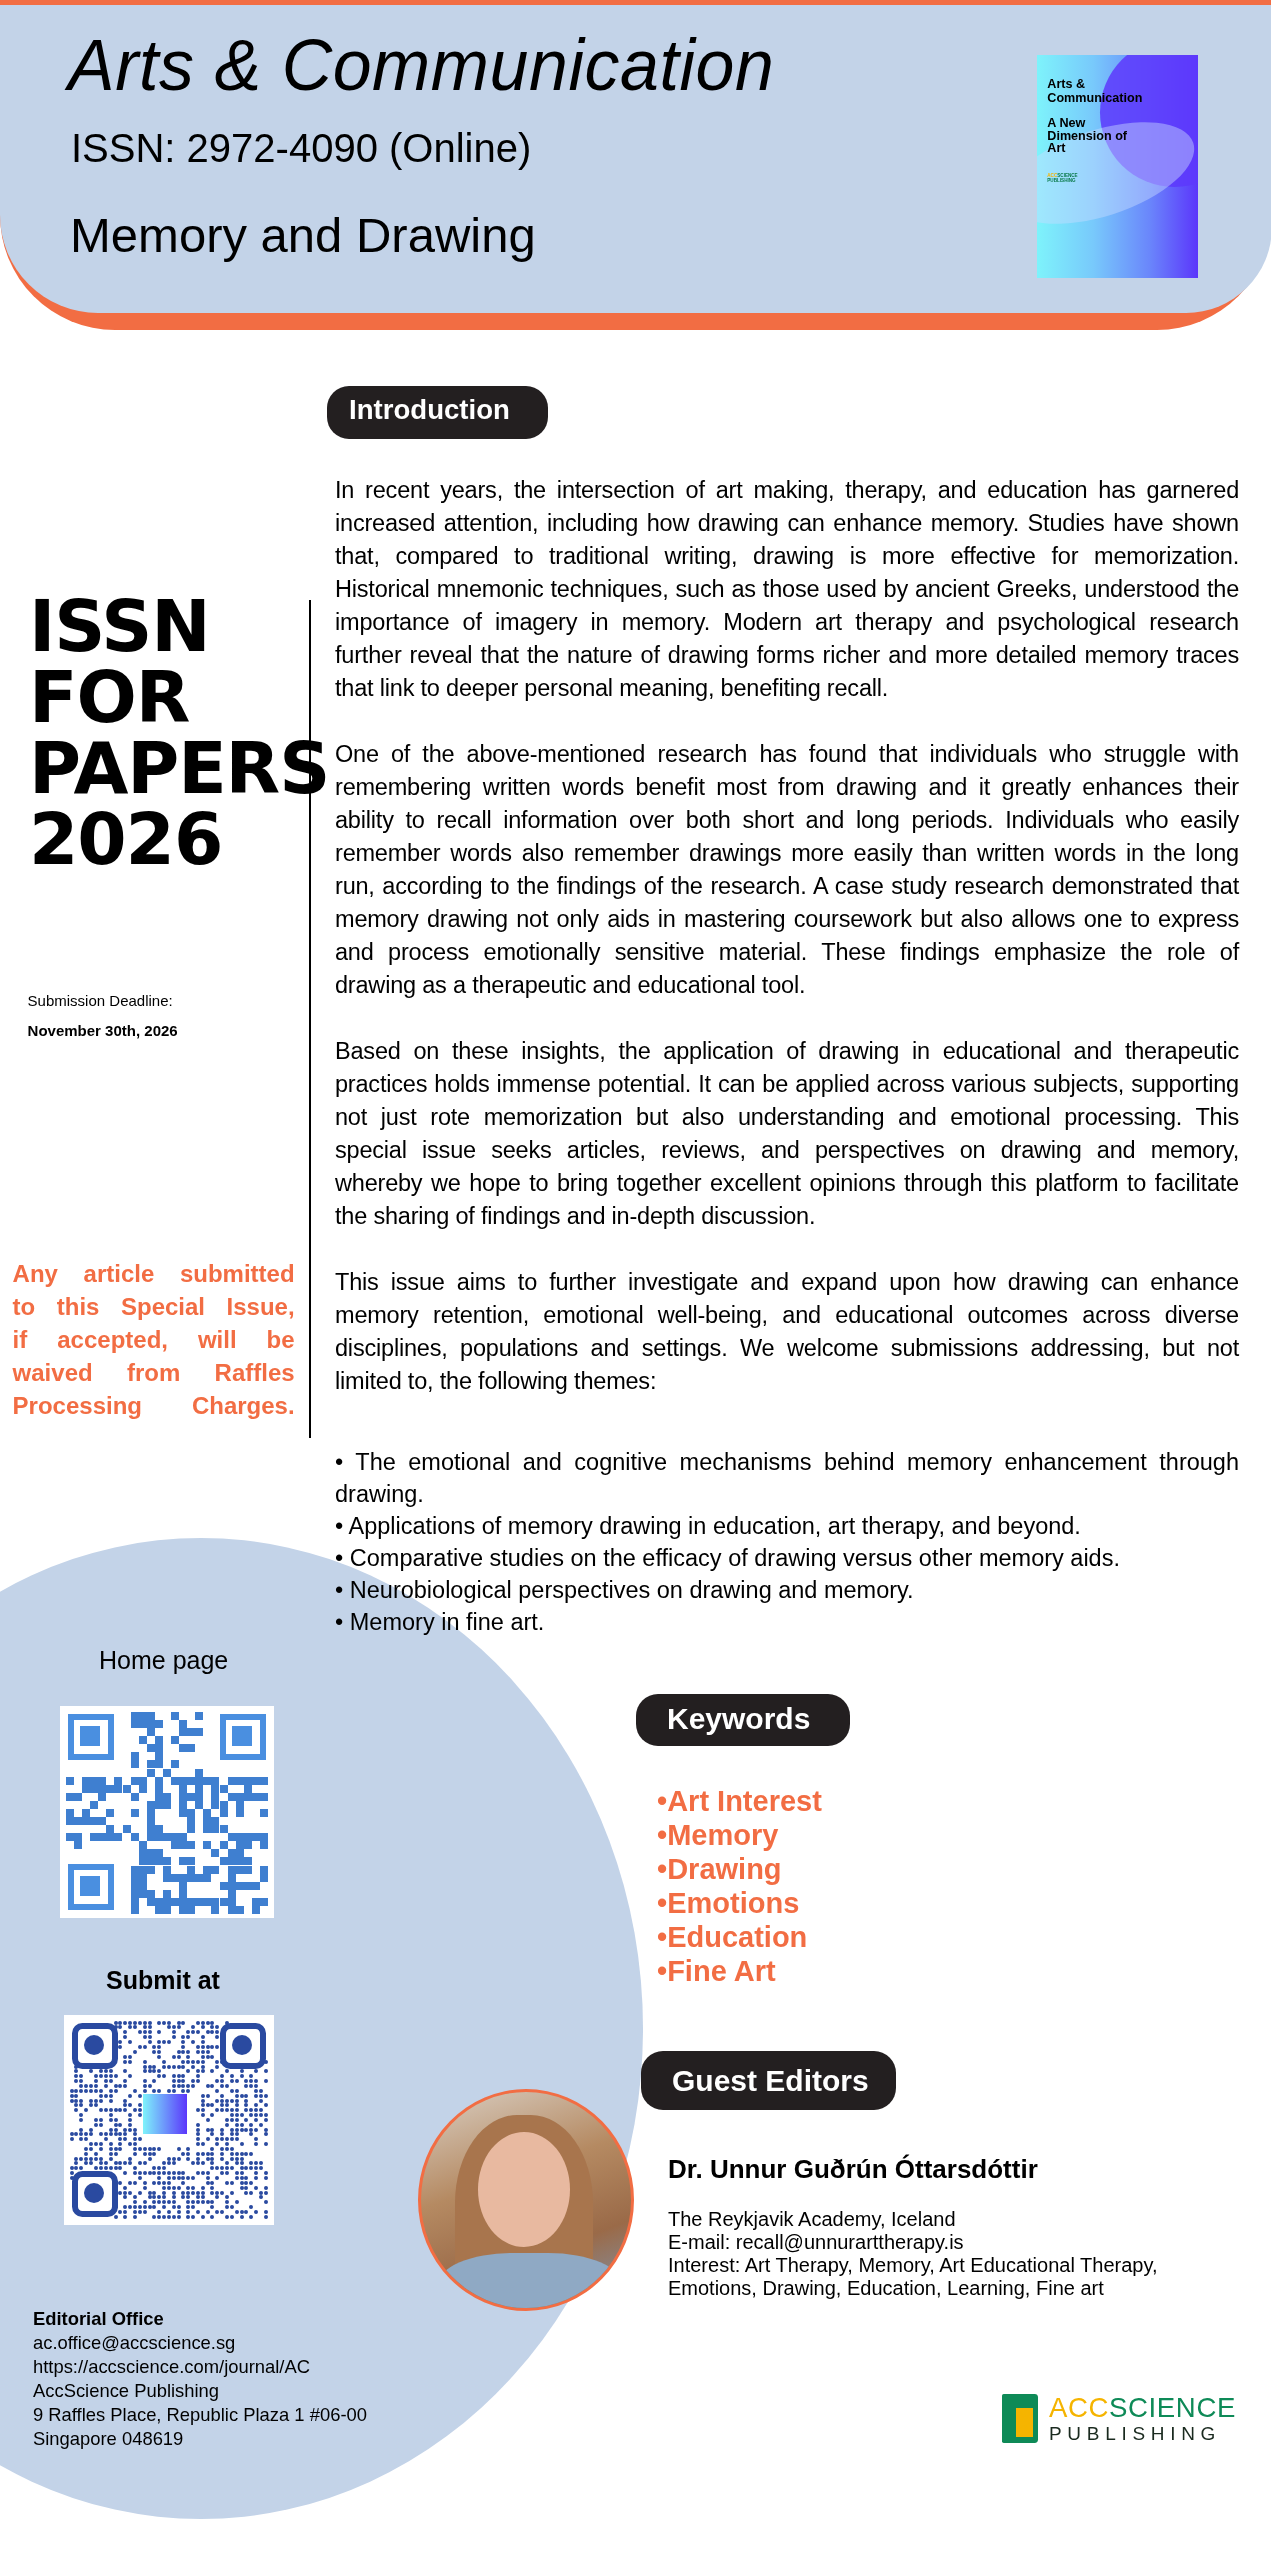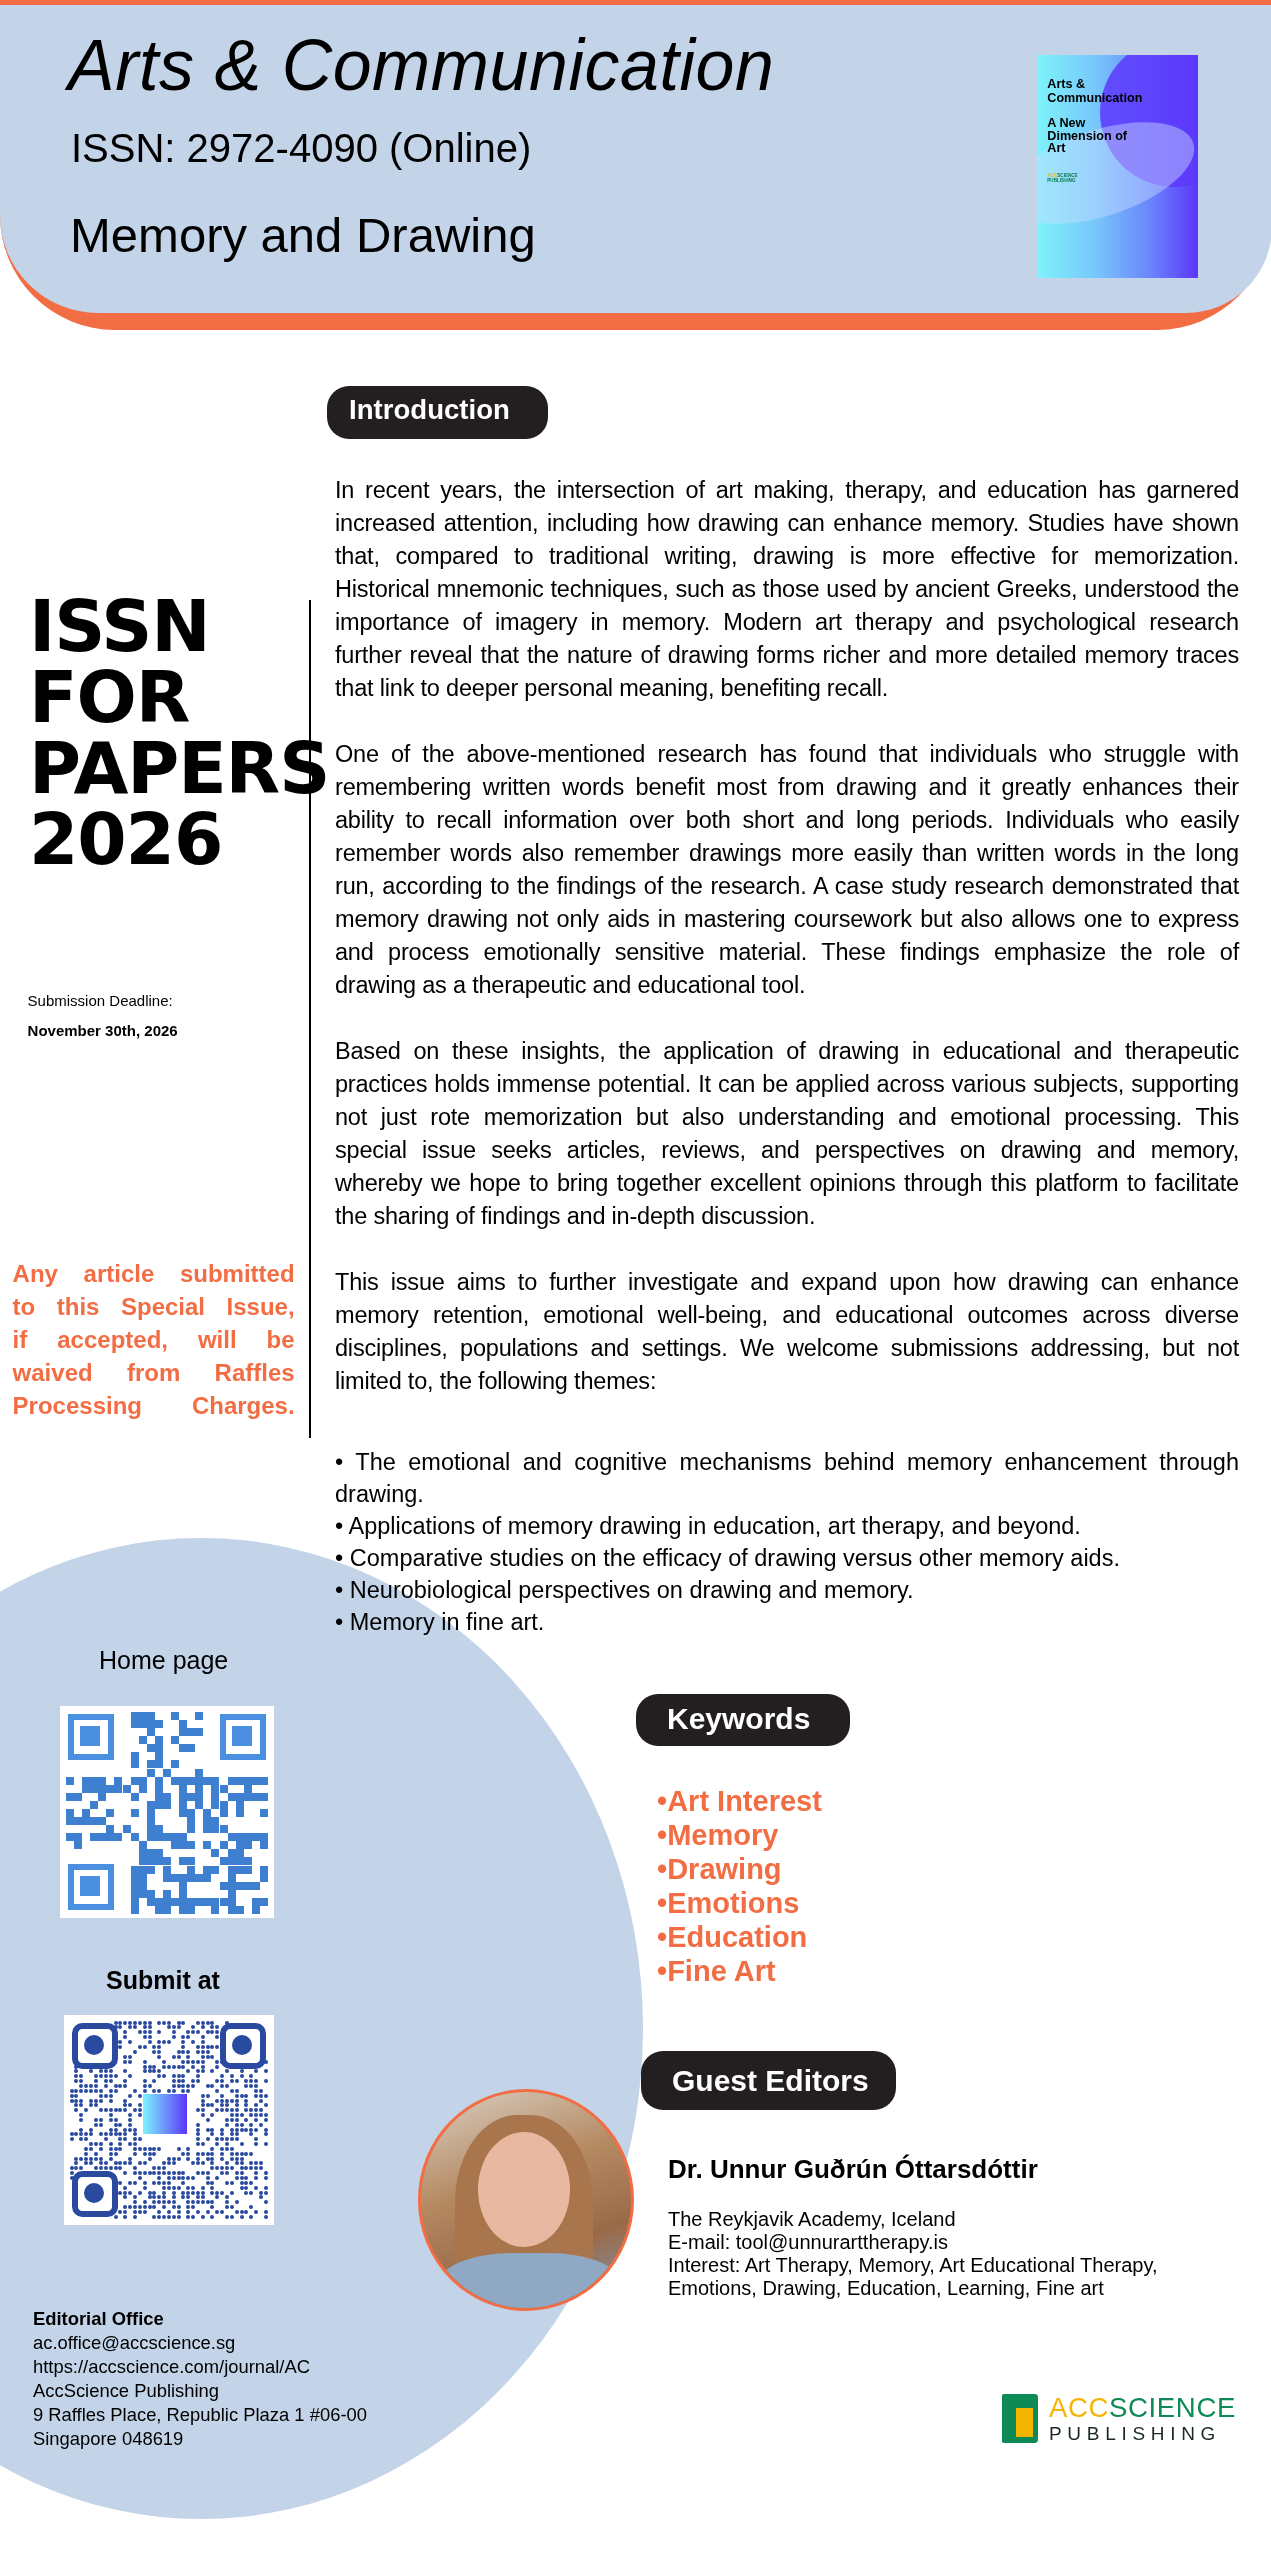--- a/index.html
+++ b/index.html
@@ -1133,21 +1133,21 @@
 
 <div class="pill pill-ge">Guest Editors</div>
 <div class="photo">
   <div class="hair"></div>
   <div class="shirt"></div>
   <div class="face"></div>
 </div>
 <div class="editor-name">Dr. Unnur Guðrún Óttarsdóttir</div>
 <div class="editor-info">
   <span>The Reykjavik Academy, Iceland</span>
-  <span>E-mail: tool@unnurarttherapy.is</span>
+  <span>E-mail: recall@unnurarttherapy.is</span>
   <span>Interest: Art Therapy, Memory, Art Educational Therapy, Emotions, Drawing, Education, Learning, Fine art</span>
 </div>
 
 <div class="office">
   <span class="office-title">Editorial Office</span>
   <span>ac.office@accscience.sg</span>
   <span>https://accscience.com/journal/AC</span>
   <span>AccScience Publishing</span>
   <span>9 Raffles Place, Republic Plaza 1 #06-00</span>
   <span>Singapore 048619</span>

